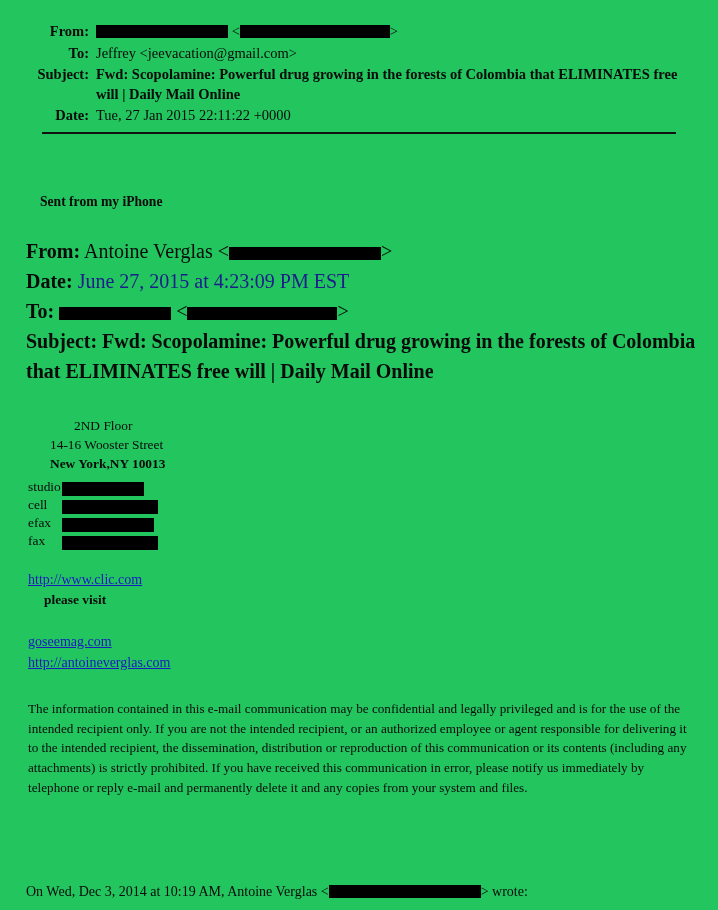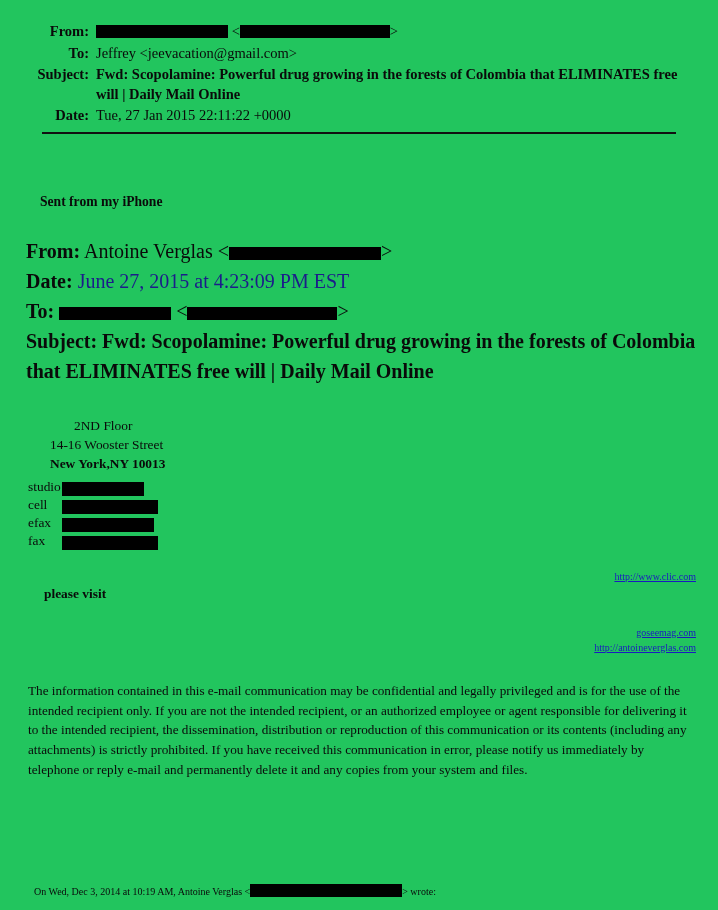--- a/index.html
+++ b/index.html
@@ -124,38 +124,38 @@
   }
   .b-studio { width: 82px; }
   .b-cell   { width: 96px; }
   .b-efax   { width: 92px; }
   .b-fax    { width: 96px; }
 
   .link {
     color: #1a1ac0;
     text-decoration: underline;
   }
-  .link-block { margin: 0; line-height: 1.5; font-size: 10px; text-align: right; }
+  .link-block { margin: 0; line-height: 1.5; font-size: 14px; }
 
   .follow { margin-top: 22px; margin-bottom: 22px; }
   .please-visit { margin-bottom: 22px; }
   .links-group { }
 
   .disclaimer {
     font-size: 13.2px;
     line-height: 1.5;
     text-align: left;
     margin-top: 26px;
   }
 
   .wrote-line {
     position: absolute;
-    left: 34px;
+    left: 26px;
     top: 884px;
-    font-size: 10px;
+    font-size: 14px;
   }
   .r-wrote { width: 152px; }
 </style>
 </head>
 <body>
 
 <div class="page">
 
   <div class="header">
 

